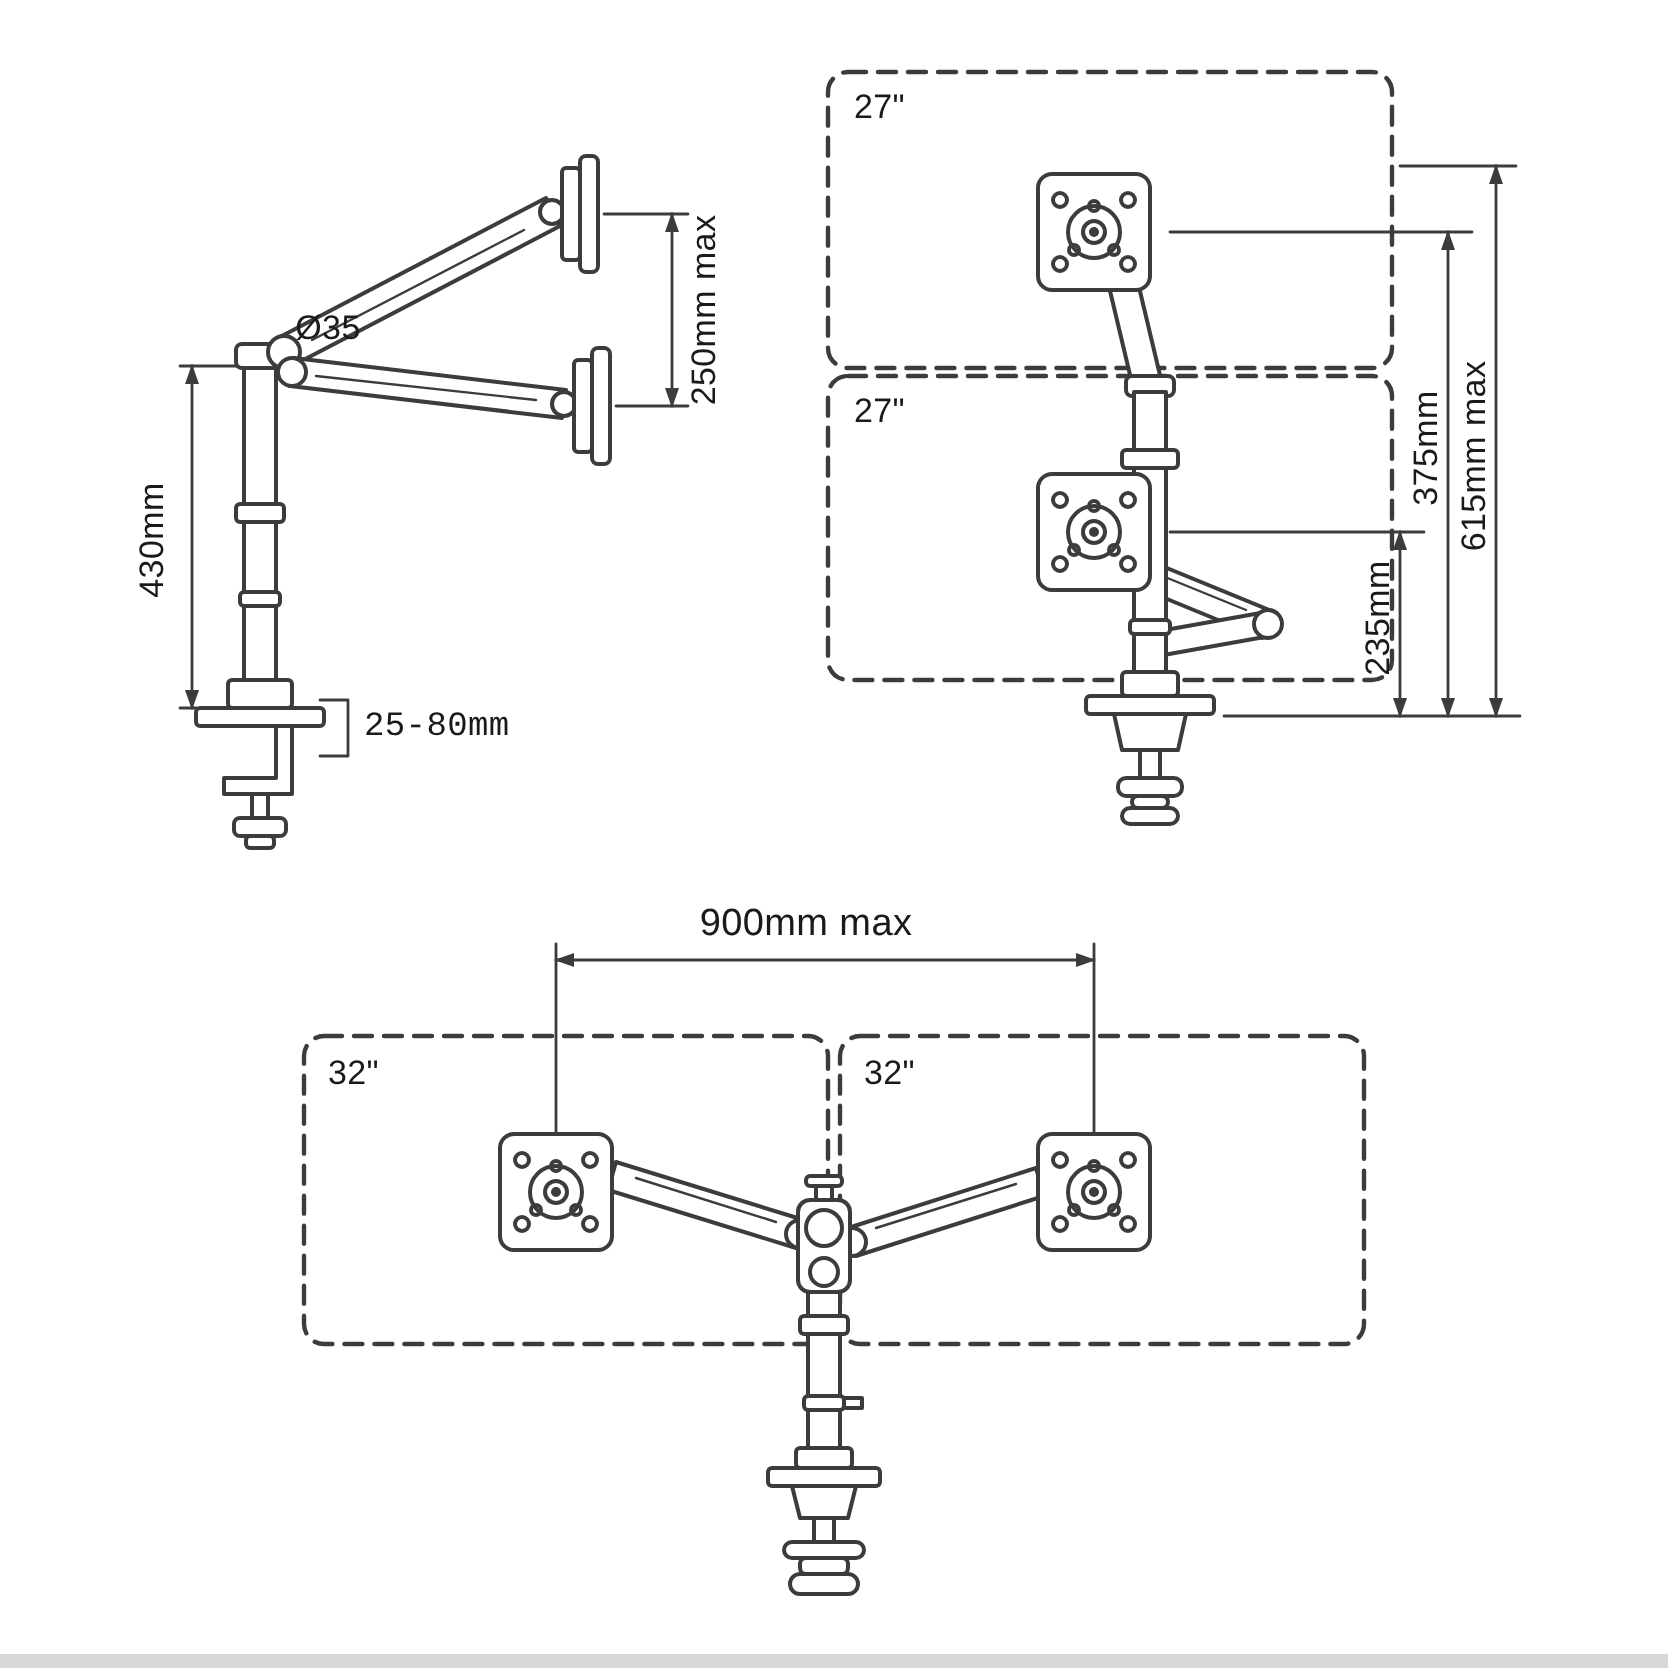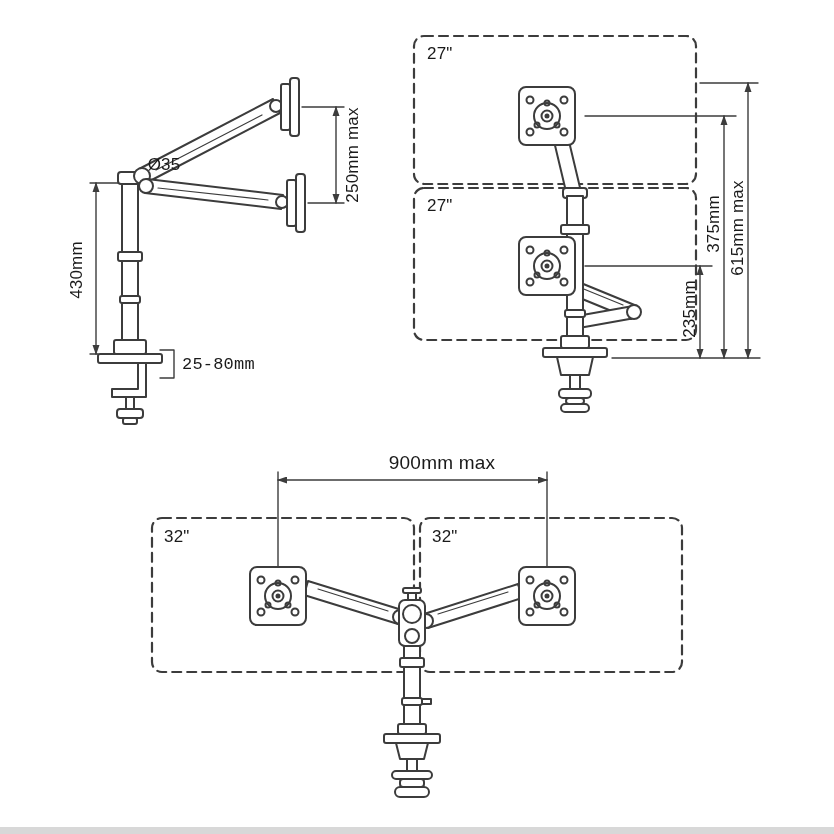--- a/index.html
+++ b/index.html
@@ -248,20 +248,20 @@
   <div class="lbl" style="left:427px;top:45px;">27"</div>
 
   <div class="lbl" style="left:427px;top:197px;">27"</div>
 
   <div class="lbl rot" style="left:713px;top:224px;">375mm</div>
 
   <div class="lbl rot" style="left:737px;top:228px;">615mm max</div>
 
   <div class="lbl rot" style="left:689px;top:309px;">235mm</div>
 
-  <div class="lbl ctr big" style="left:442px;top:462px;">900mm max</div>
+  <div class="lbl ctr big" style="left:403px;top:462px;">900mm max</div>
 
   <div class="lbl" style="left:164px;top:528px;">32"</div>
 
   <div class="lbl" style="left:432px;top:528px;">32"</div>
 
   <div class="bottom-strip"></div>
 </div>
 
 </body></html>

